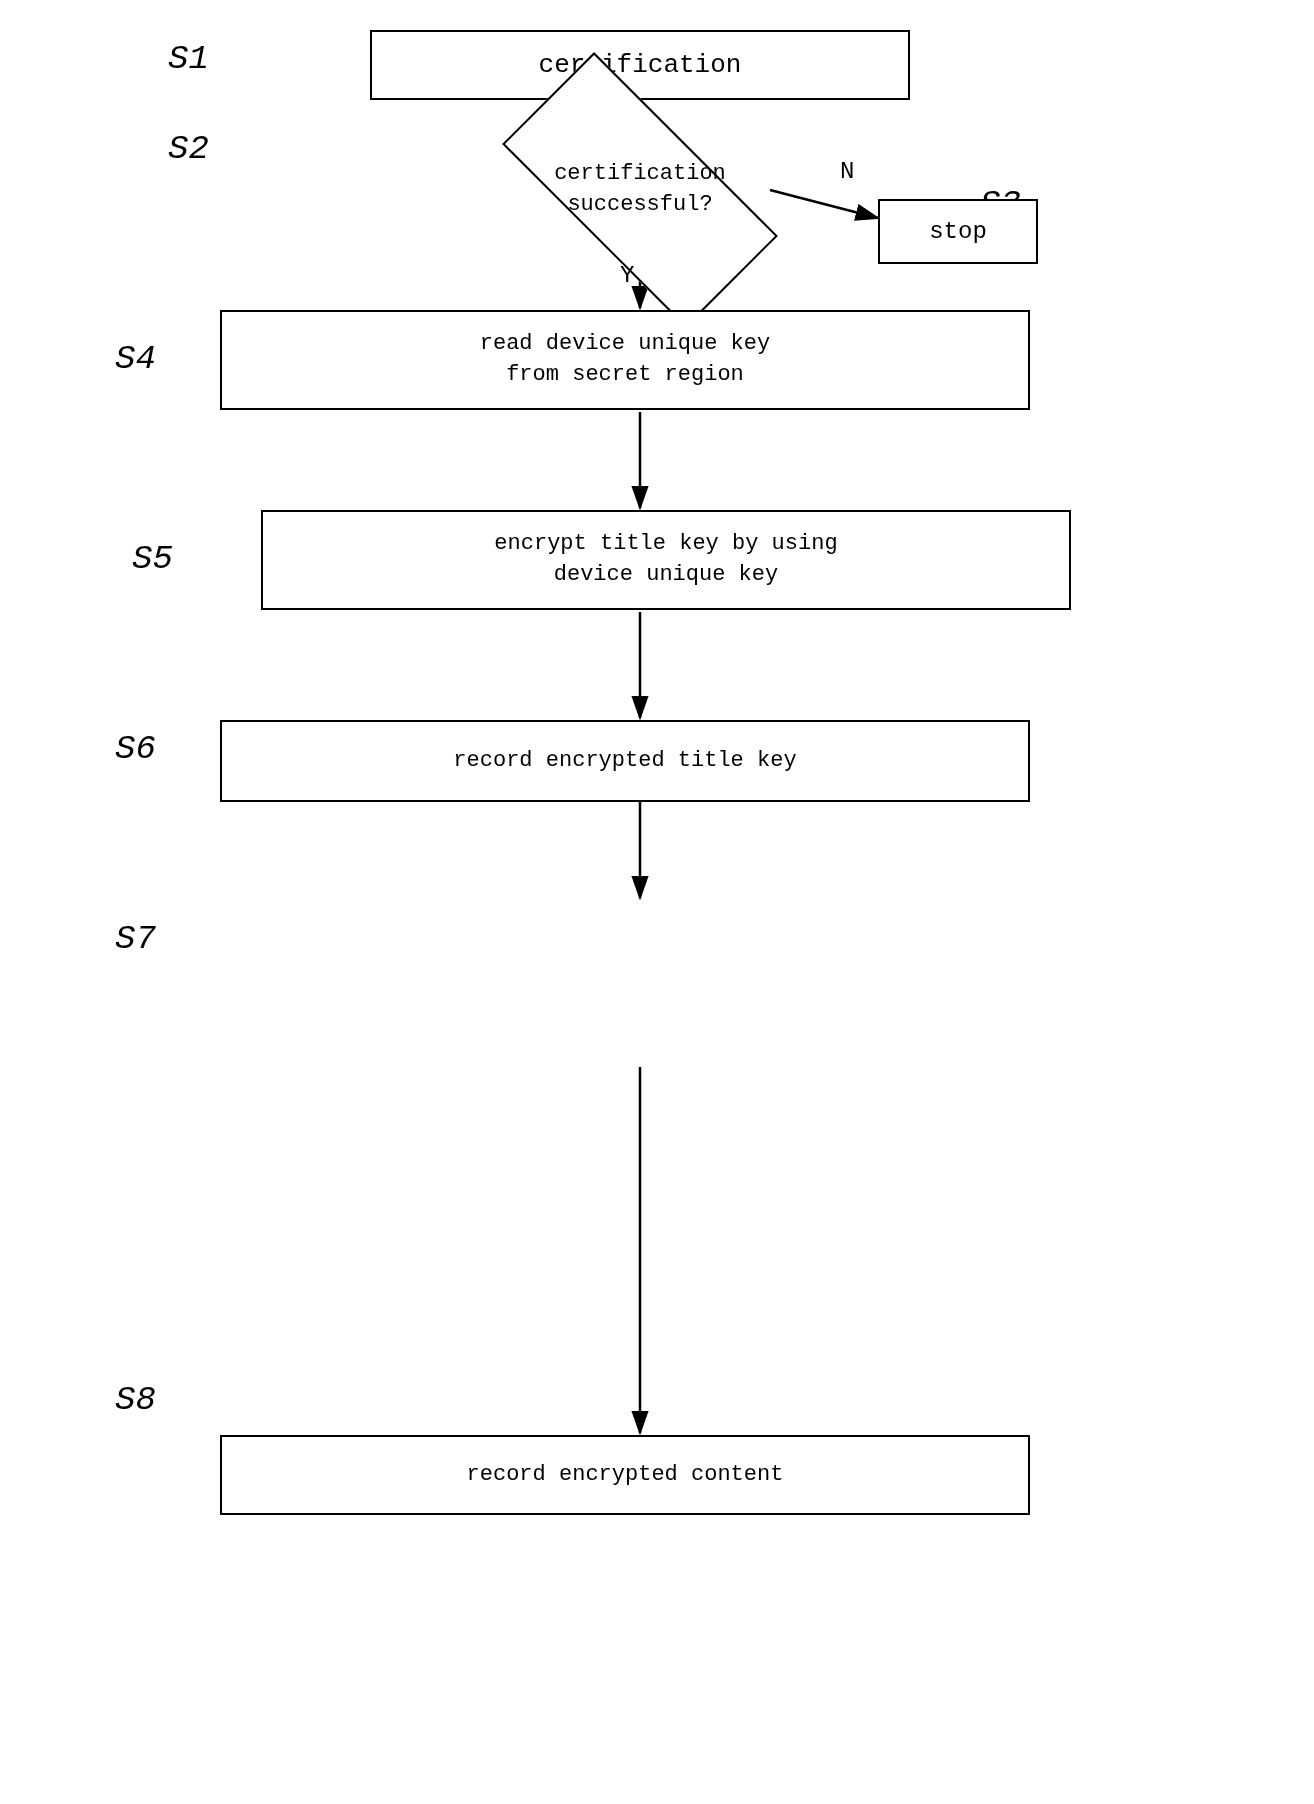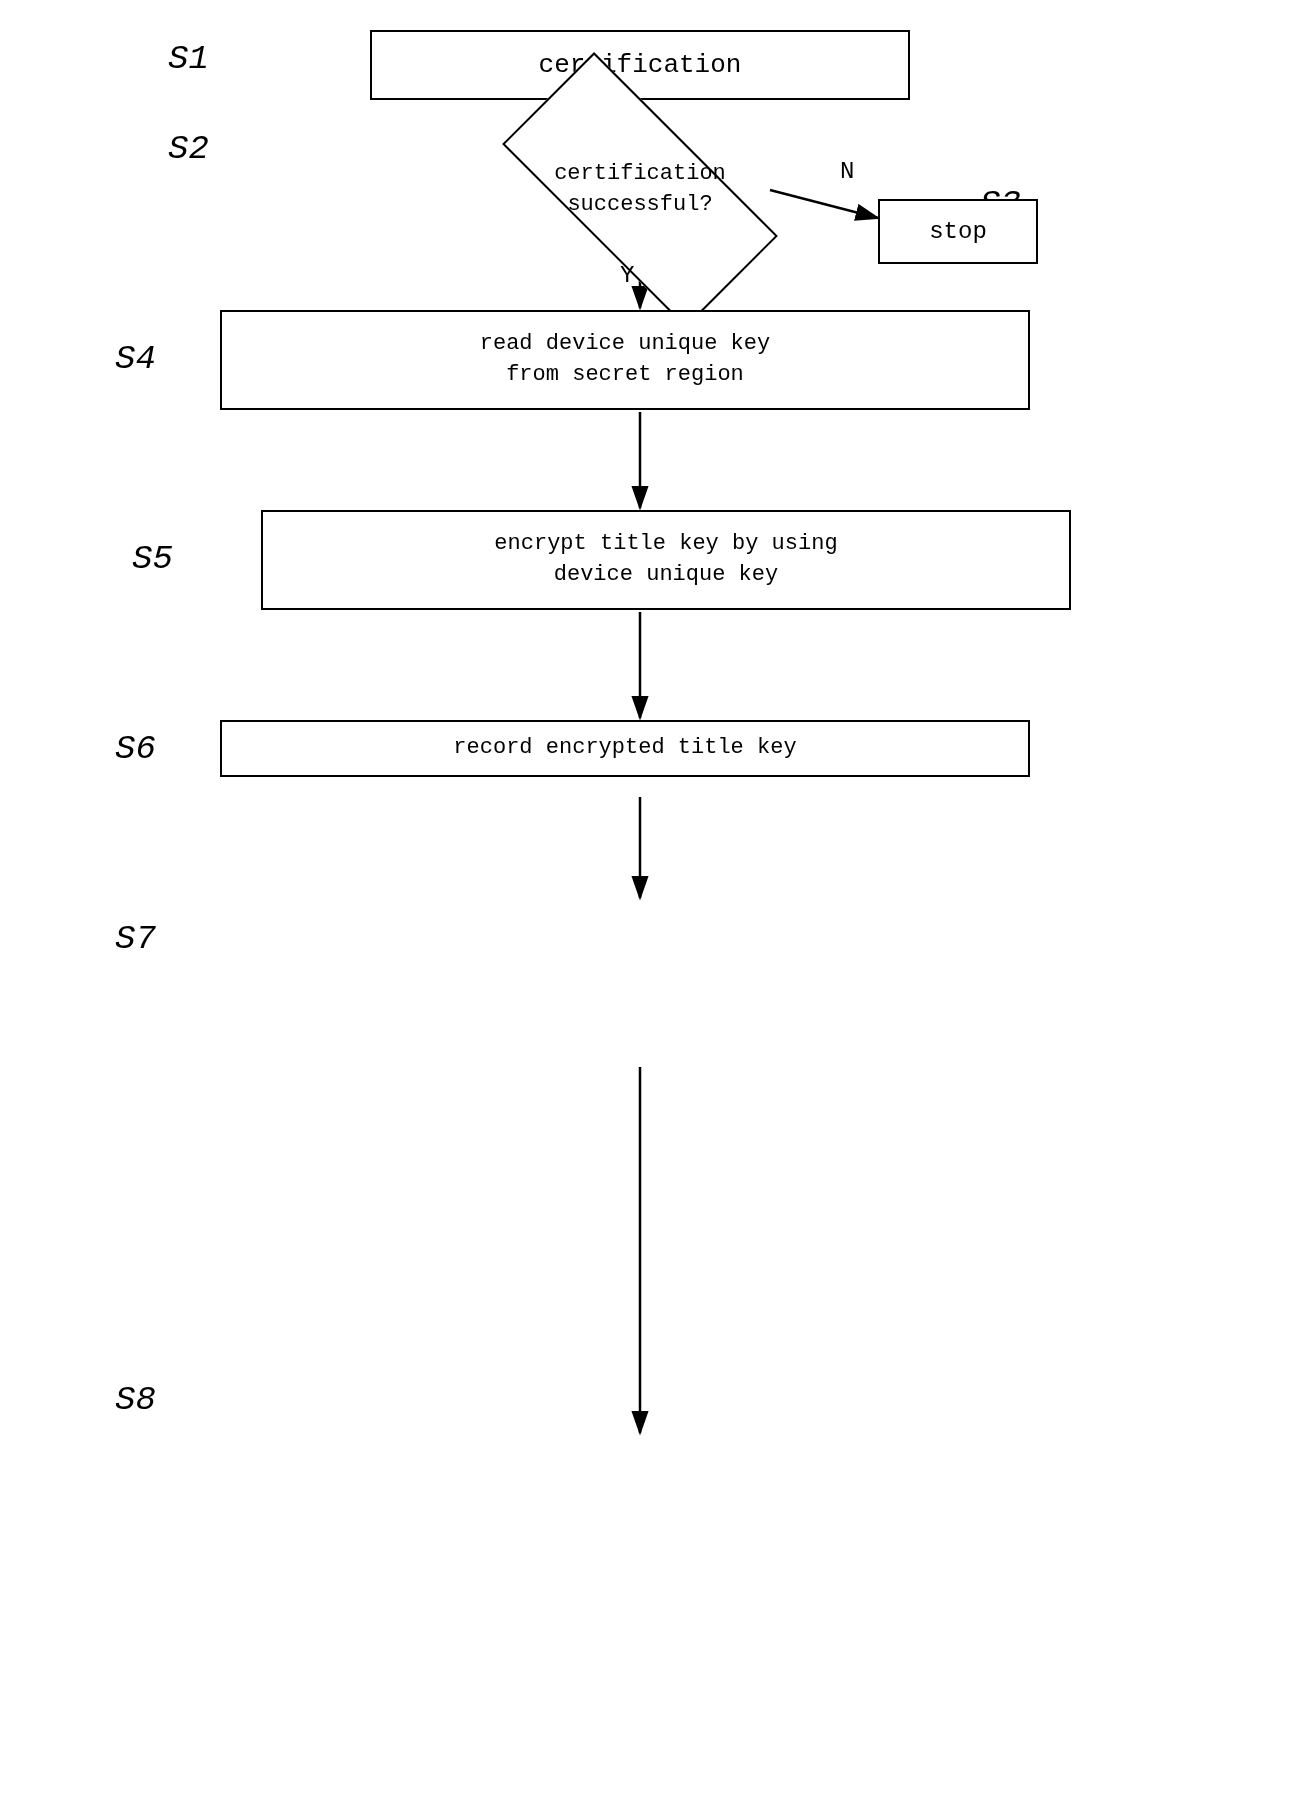--- a/index.html
+++ b/index.html
@@ -146,19 +146,22 @@
   <div class="box" style="left: 220px; top: 310px; width: 810px; height: 100px; font-size: 22px; white-space: pre-line;">
     <span>read device unique key
 from secret region</span>
   </div>
 
   <div class="box" style="left: 220px; top: 510px; width: 810px; height: 100px; font-size: 22px; white-space: pre-line; margin-left: 41px;">
     <span>encrypt title key by using
 device unique key</span>
   </div>
 
-  <div class="box" style="left: 220px; top: 720px; width: 810px; height: 57px; font-size: 22px;">
+  <div class="box" style="left: 220px; top: 720px; width: 810px; height: 82px; font-size: 22px;">
     <span>record encrypted title key</span>
   </div>
 
 
+  <div class="box" style="left: 220px; top: 1435px; width: 810px; height: 80px; font-size: 22px;">
+    <span>record encrypted content</span>
+  </div>
 
 </div>
 
 </body></html>

